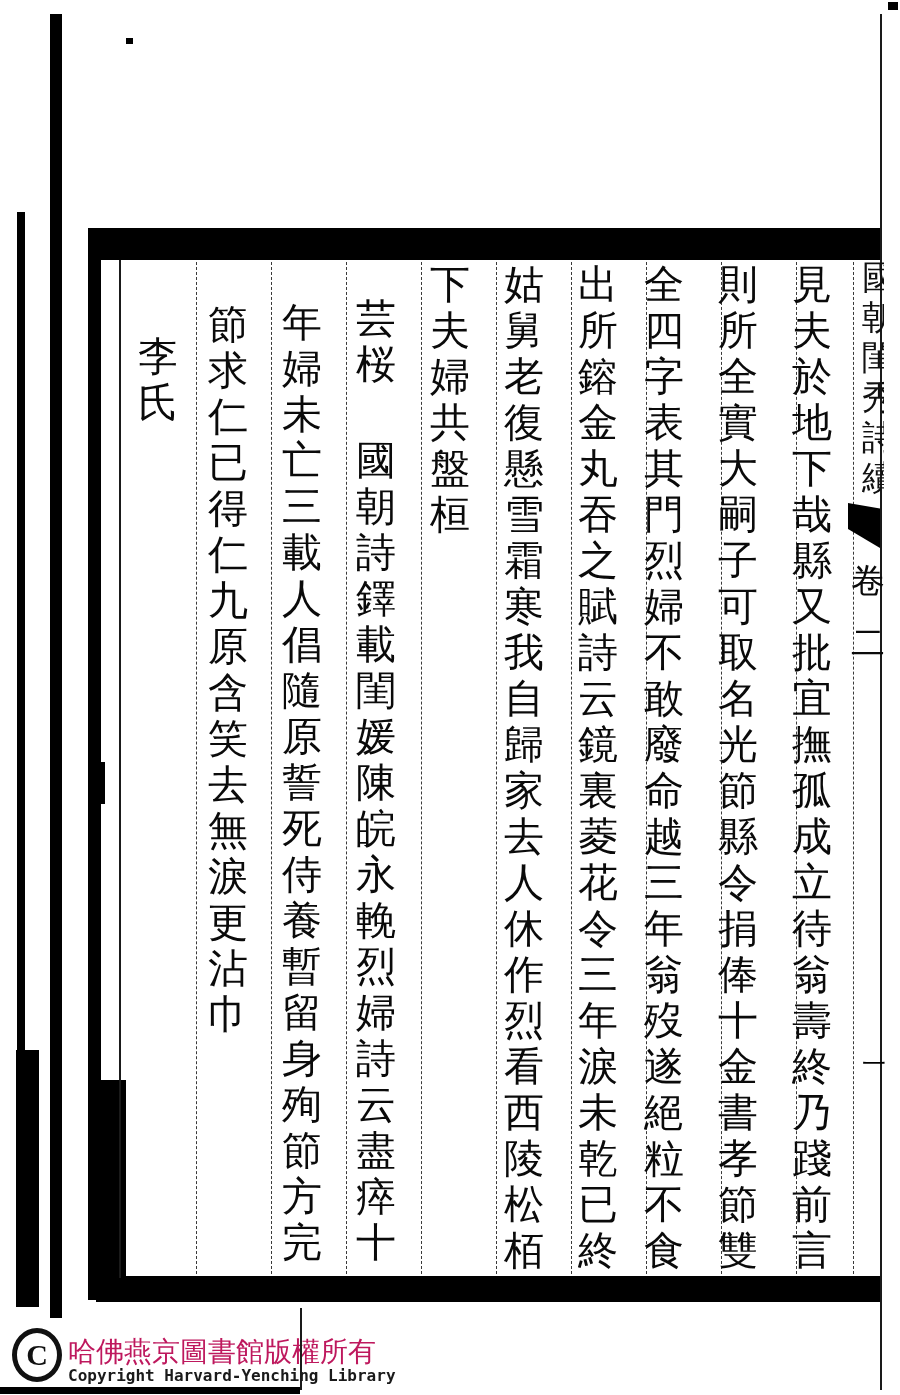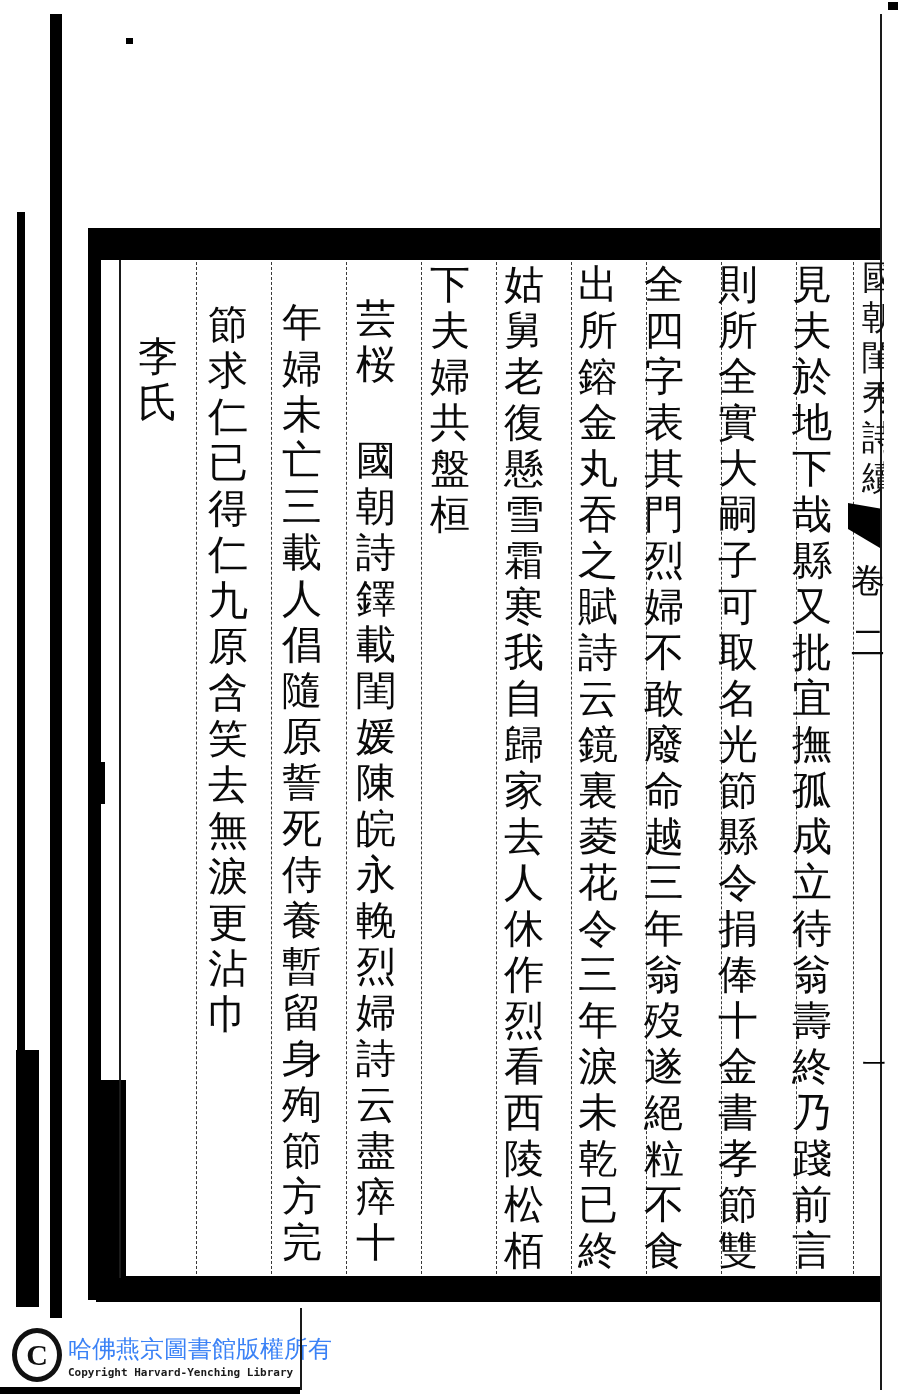--- a/index.html
+++ b/index.html
@@ -16,22 +16,22 @@
   .spinecol{position:absolute;display:flex;flex-direction:column;align-items:center;width:36px;}
   .spinecol .ch{height:62px;line-height:62px;font-size:34px;color:#0a0a0a;}
   .rule{position:absolute;width:0;border-left:1px dashed #3a3a3a;}
   .thinline{position:absolute;background:#1a1a1a;}
   .fishtail{position:absolute;background:#000;clip-path:polygon(0 0,100% 12%,100% 100%,0 58%);}
   .pgnum{position:absolute;font-size:24px;line-height:16px;color:#000;}
   
   .cstamp-circle{position:absolute;width:40px;height:44px;border:5px solid #111;border-radius:50%;
                  display:flex;align-items:center;justify-content:center;}
   .cstamp-circle span{font-family:"Liberation Serif",serif;font-size:30px;font-weight:bold;color:#111;}
-  .cn-stamp{position:absolute;font-size:24px;letter-spacing:0px;color:#3b82f6;white-space:nowrap;}
-  .en-stamp{position:absolute;font-family:"DejaVu Sans Mono",monospace;font-size:11px;font-weight:bold;
+  .cn-stamp{position:absolute;font-size:28px;letter-spacing:0px;color:#be185d;white-space:nowrap;}
+  .en-stamp{position:absolute;font-family:"DejaVu Sans Mono",monospace;font-size:16px;font-weight:bold;
             color:#1a1a1a;white-space:nowrap;}
 </style>
 </head>
 <body>
 
 <div id="scan">
 
   <div class="abs ink" style="left:17px;top:212px;width:8px;height:900px;"></div>
   <div class="abs ink" style="left:16px;top:1050px;width:23px;height:257px;"></div>
   <div class="abs ink" style="left:50px;top:14px;width:12px;height:1304px;"></div>

